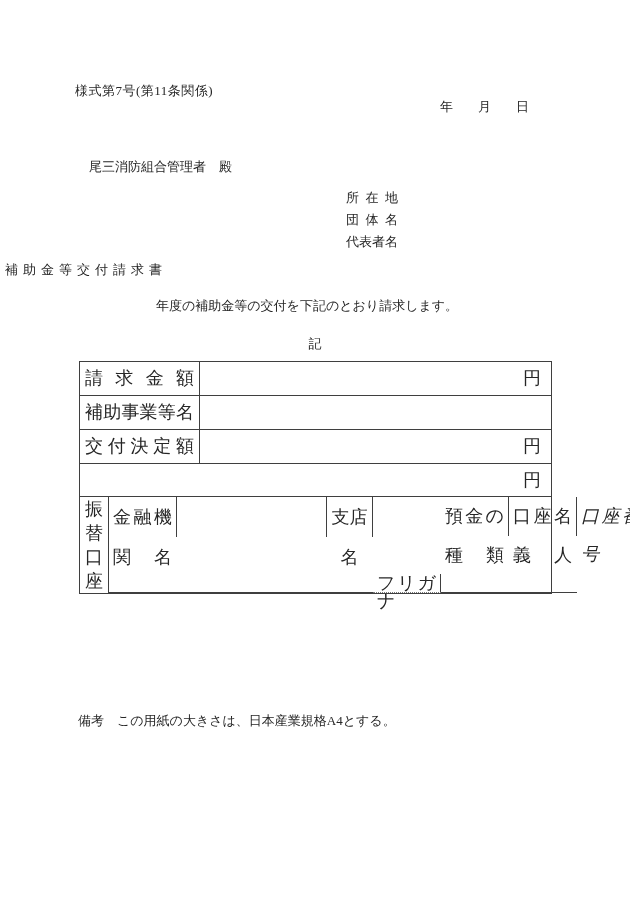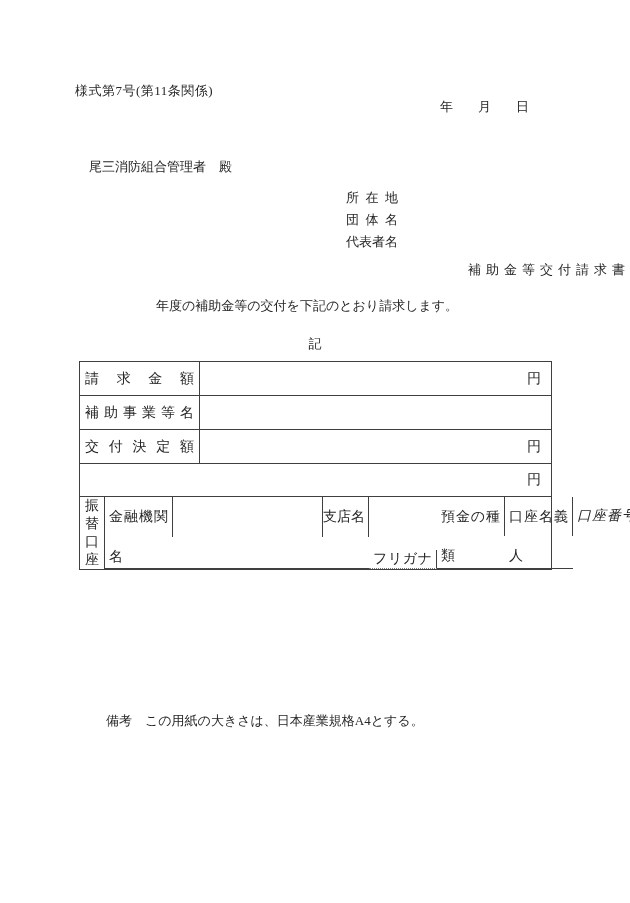--- a/index.html
+++ b/index.html
@@ -20,30 +20,30 @@
     display:flex; gap:25px;
   }
   .addressee { position:absolute; left:89px; top:158px; }
   .sender-block { position:absolute; left:346px; top:187px; width:52px; }
   .sender-line {
     line-height:22px;
     text-align:justify; text-align-last:justify;
   }
   .doc-title {
     position:absolute; top:261px; left:0; width:100%;
-    text-align:right; letter-spacing:5px; text-indent:5px;padding-left:14px;
+    text-align:left; letter-spacing:5px; text-indent:5px;
   }
   .body-line { position:absolute; left:113px; top:297px;margin-left:43px; }
   .ki-marker { position:absolute; top:335px; left:0; width:100%; text-align:center; }
 
   
   .tbl {
     position:absolute; left:79px; top:361px; width:473px;
     border:1px solid #3f3f3f;
-    font-size:14px;
+    font-size:18px;
   }
   .trow { display:flex; border-bottom:1px solid #3f3f3f; }
   .trow:last-child { border-bottom:none; }
   .lbl {
     width:120px; border-right:1px solid #3f3f3f;
     padding:0 5px;
     text-align:justify; text-align-last:justify;
   }
   .val { flex:1; }
   .val.unit { text-align:right; padding-right:10px; }
@@ -74,25 +74,25 @@
   .s-lbl {
     width:68px; border-right:1px solid #3f3f3f;
     padding:0 4px;
     text-align:justify; text-align-last:justify;
   }
   .sh40 { height:40px; line-height:40px; }
   .sh18 { height:18px; line-height:18px; }
   .sh39 { height:39px; line-height:39px; }
   .sh38 { height:38px; line-height:38px; }
   .bank-val { width:150px; border-right:1px solid #3f3f3f; }
-  .branch-lbl { width:46px; border-right:1px solid #3f3f3f; text-align:left; }
+  .branch-lbl { width:46px; border-right:1px solid #3f3f3f; text-align:center; }
   .branch-val { flex:1; }
 
   
-  .note { position:absolute; left:78px; top:712px;margin-left:28px; }
+  .note { position:absolute; left:78px; top:712px; }
 </style>
 </head>
 <body>
 
 <div class="page">
 
   <div class="form-number">様式第7号(第11条関係)</div>
 
   <div class="date-line">
     <span>年</span>

